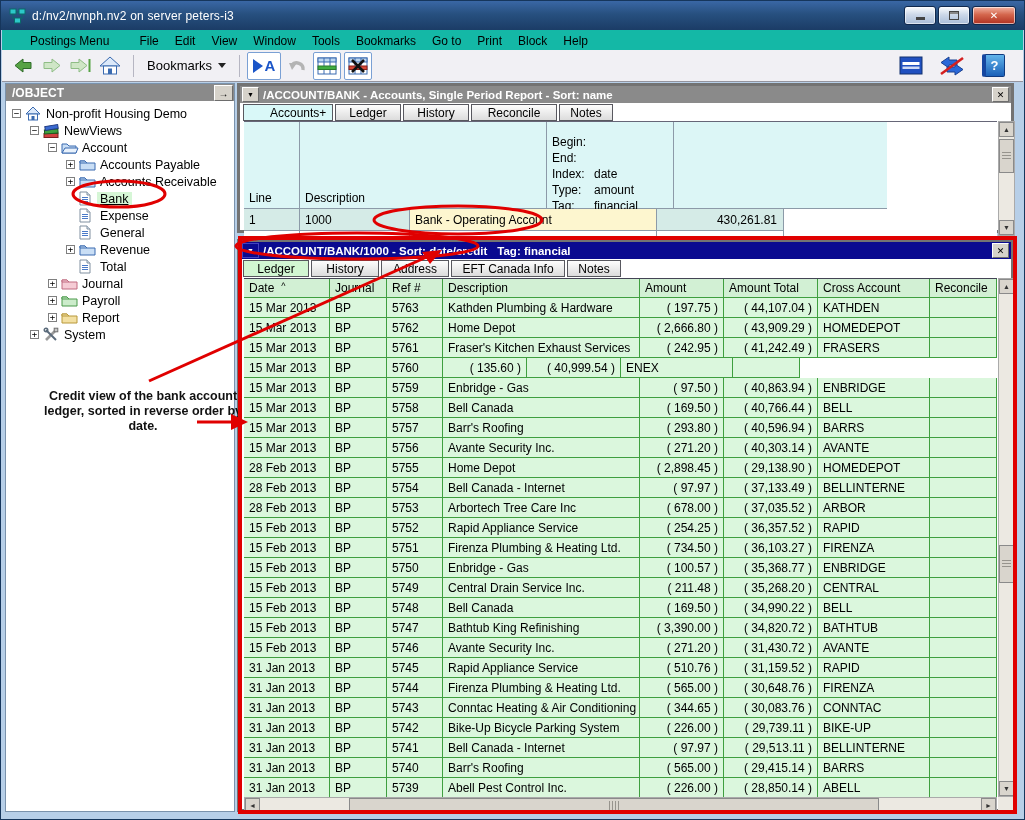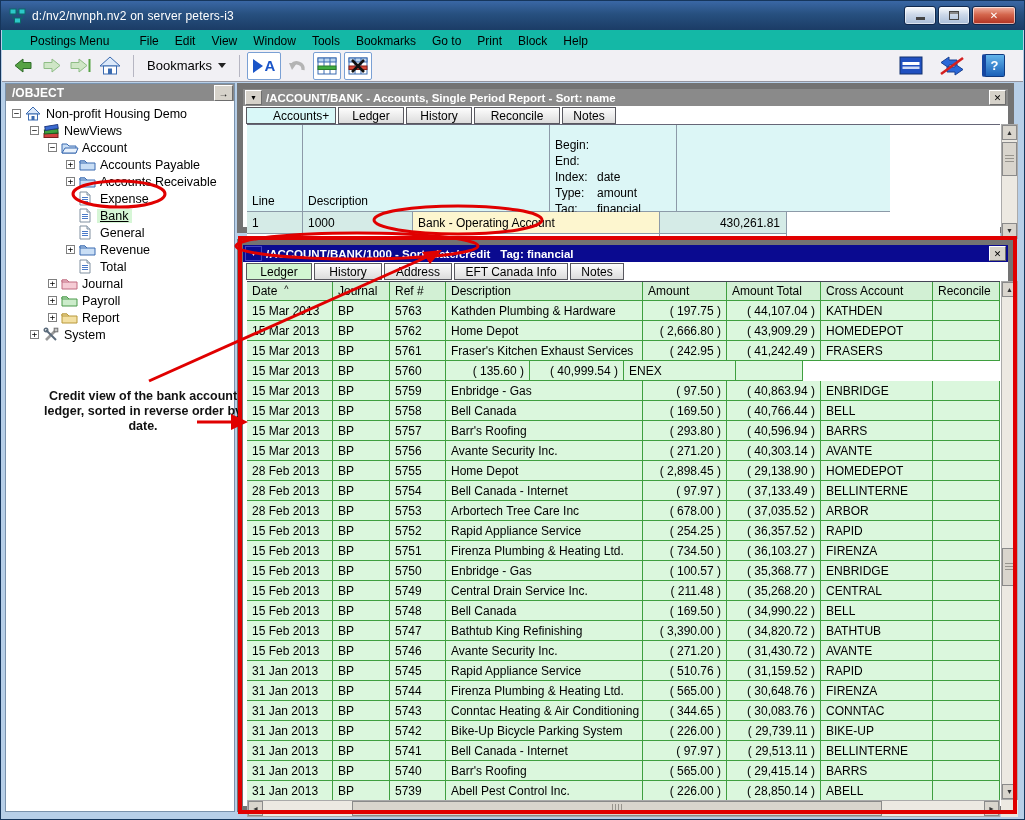--- a/index.html
+++ b/index.html
@@ -52,21 +52,21 @@
   .tree-body{padding-top:4px}
   .tree-row{height:17px;display:flex;align-items:center;font-size:12.5px}
   .expander{width:9px;height:9px;border:1px solid #7f7f7f;background:#fff;color:#000;font-size:9px;line-height:7px;
             text-align:center;margin-right:4px;box-sizing:border-box;flex:none;font-family:"DejaVu Sans Mono",monospace}
   .tree-spacer{width:13px;flex:none}
   .tree-icon{width:18px;display:flex;align-items:center;flex:none}
   .tree-label{padding:0 3px;white-space:nowrap}
   .tree-label.hl{background:#d6f6d6;text-decoration:underline}
 
   
-  .panel{position:absolute;background:#fff;border:6px solid #737373;box-sizing:border-box}
+  .panel{position:absolute;background:#fff;border:3px solid #737373;box-sizing:border-box}
   .panel-titlebar{height:17px;display:flex;align-items:center;color:#fff;font-weight:bold;font-size:11.5px;gap:4px}
   .panel-titlebar.gray{background:#8a8a8a}
   .panel-titlebar.navy{background:#0a0a90}
   .pm-btn{width:15px;height:13px;margin-left:2px;display:flex;align-items:center;justify-content:center;font-size:7px;flex:none}
   .pm-btn.raised{background:#d6d2ca;border:1px solid #6d6d6d;border-top-color:#fff;border-left-color:#fff;color:#000}
   .pm-btn.on-navy{color:#fff;border:1px solid #4444c0;background:#0a0a90}
   .px-btn{width:15px;height:13px;margin-left:auto;margin-right:2px;background:#d6d2ca;border:1px solid #6d6d6d;
           border-top-color:#fff;border-left-color:#fff;color:#000;font-size:9px;display:flex;align-items:center;justify-content:center;flex:none}
   .tabs{height:18px;display:flex;align-items:flex-end;padding-left:3px;background:#fff}
   .tab{height:17px;border:1px solid #58585f;background:linear-gradient(#fdfdfd,#dcdcdc);font-size:12px;
@@ -315,34 +315,34 @@
             <span class="tree-spacer"></span>
             <span class="tree-icon">
               <svg width="12" height="15" viewBox="0 0 12 15">
                 <path d="M1,1 L8,1 L11,4 L11,14 L1,14 Z" fill="#fff" stroke="#8090a0"></path>
                 <path d="M8,1 L8,4 L11,4" fill="#dde8f4" stroke="#8090a0"></path>
                 <line x1="3" y1="6.5" x2="9" y2="6.5" stroke="#4a7ac8"></line>
                 <line x1="3" y1="8.5" x2="9" y2="8.5" stroke="#4a7ac8"></line>
                 <line x1="3" y1="10.5" x2="9" y2="10.5" stroke="#4a7ac8"></line>
               </svg>
             </span>
-            <span class="tree-label">Expense</span>
+            <span class="tree-label hl">Bank</span>
           </div>
           <div class="tree-row" style="padding-left: 60px;">
             <span class="tree-spacer"></span>
             <span class="tree-icon">
               <svg width="12" height="15" viewBox="0 0 12 15">
                 <path d="M1,1 L8,1 L11,4 L11,14 L1,14 Z" fill="#fff" stroke="#8090a0"></path>
                 <path d="M8,1 L8,4 L11,4" fill="#dde8f4" stroke="#8090a0"></path>
                 <line x1="3" y1="6.5" x2="9" y2="6.5" stroke="#4a7ac8"></line>
                 <line x1="3" y1="8.5" x2="9" y2="8.5" stroke="#4a7ac8"></line>
                 <line x1="3" y1="10.5" x2="9" y2="10.5" stroke="#4a7ac8"></line>
               </svg>
             </span>
-            <span class="tree-label hl">Bank</span>
+            <span class="tree-label">Expense</span>
           </div>
           <div class="tree-row" style="padding-left: 60px;">
             <span class="tree-spacer"></span>
             <span class="tree-icon">
               <svg width="12" height="15" viewBox="0 0 12 15">
                 <path d="M1,1 L8,1 L11,4 L11,14 L1,14 Z" fill="#fff" stroke="#8090a0"></path>
                 <path d="M8,1 L8,4 L11,4" fill="#dde8f4" stroke="#8090a0"></path>
                 <line x1="3" y1="6.5" x2="9" y2="6.5" stroke="#4a7ac8"></line>
                 <line x1="3" y1="8.5" x2="9" y2="8.5" stroke="#4a7ac8"></line>
                 <line x1="3" y1="10.5" x2="9" y2="10.5" stroke="#4a7ac8"></line>

